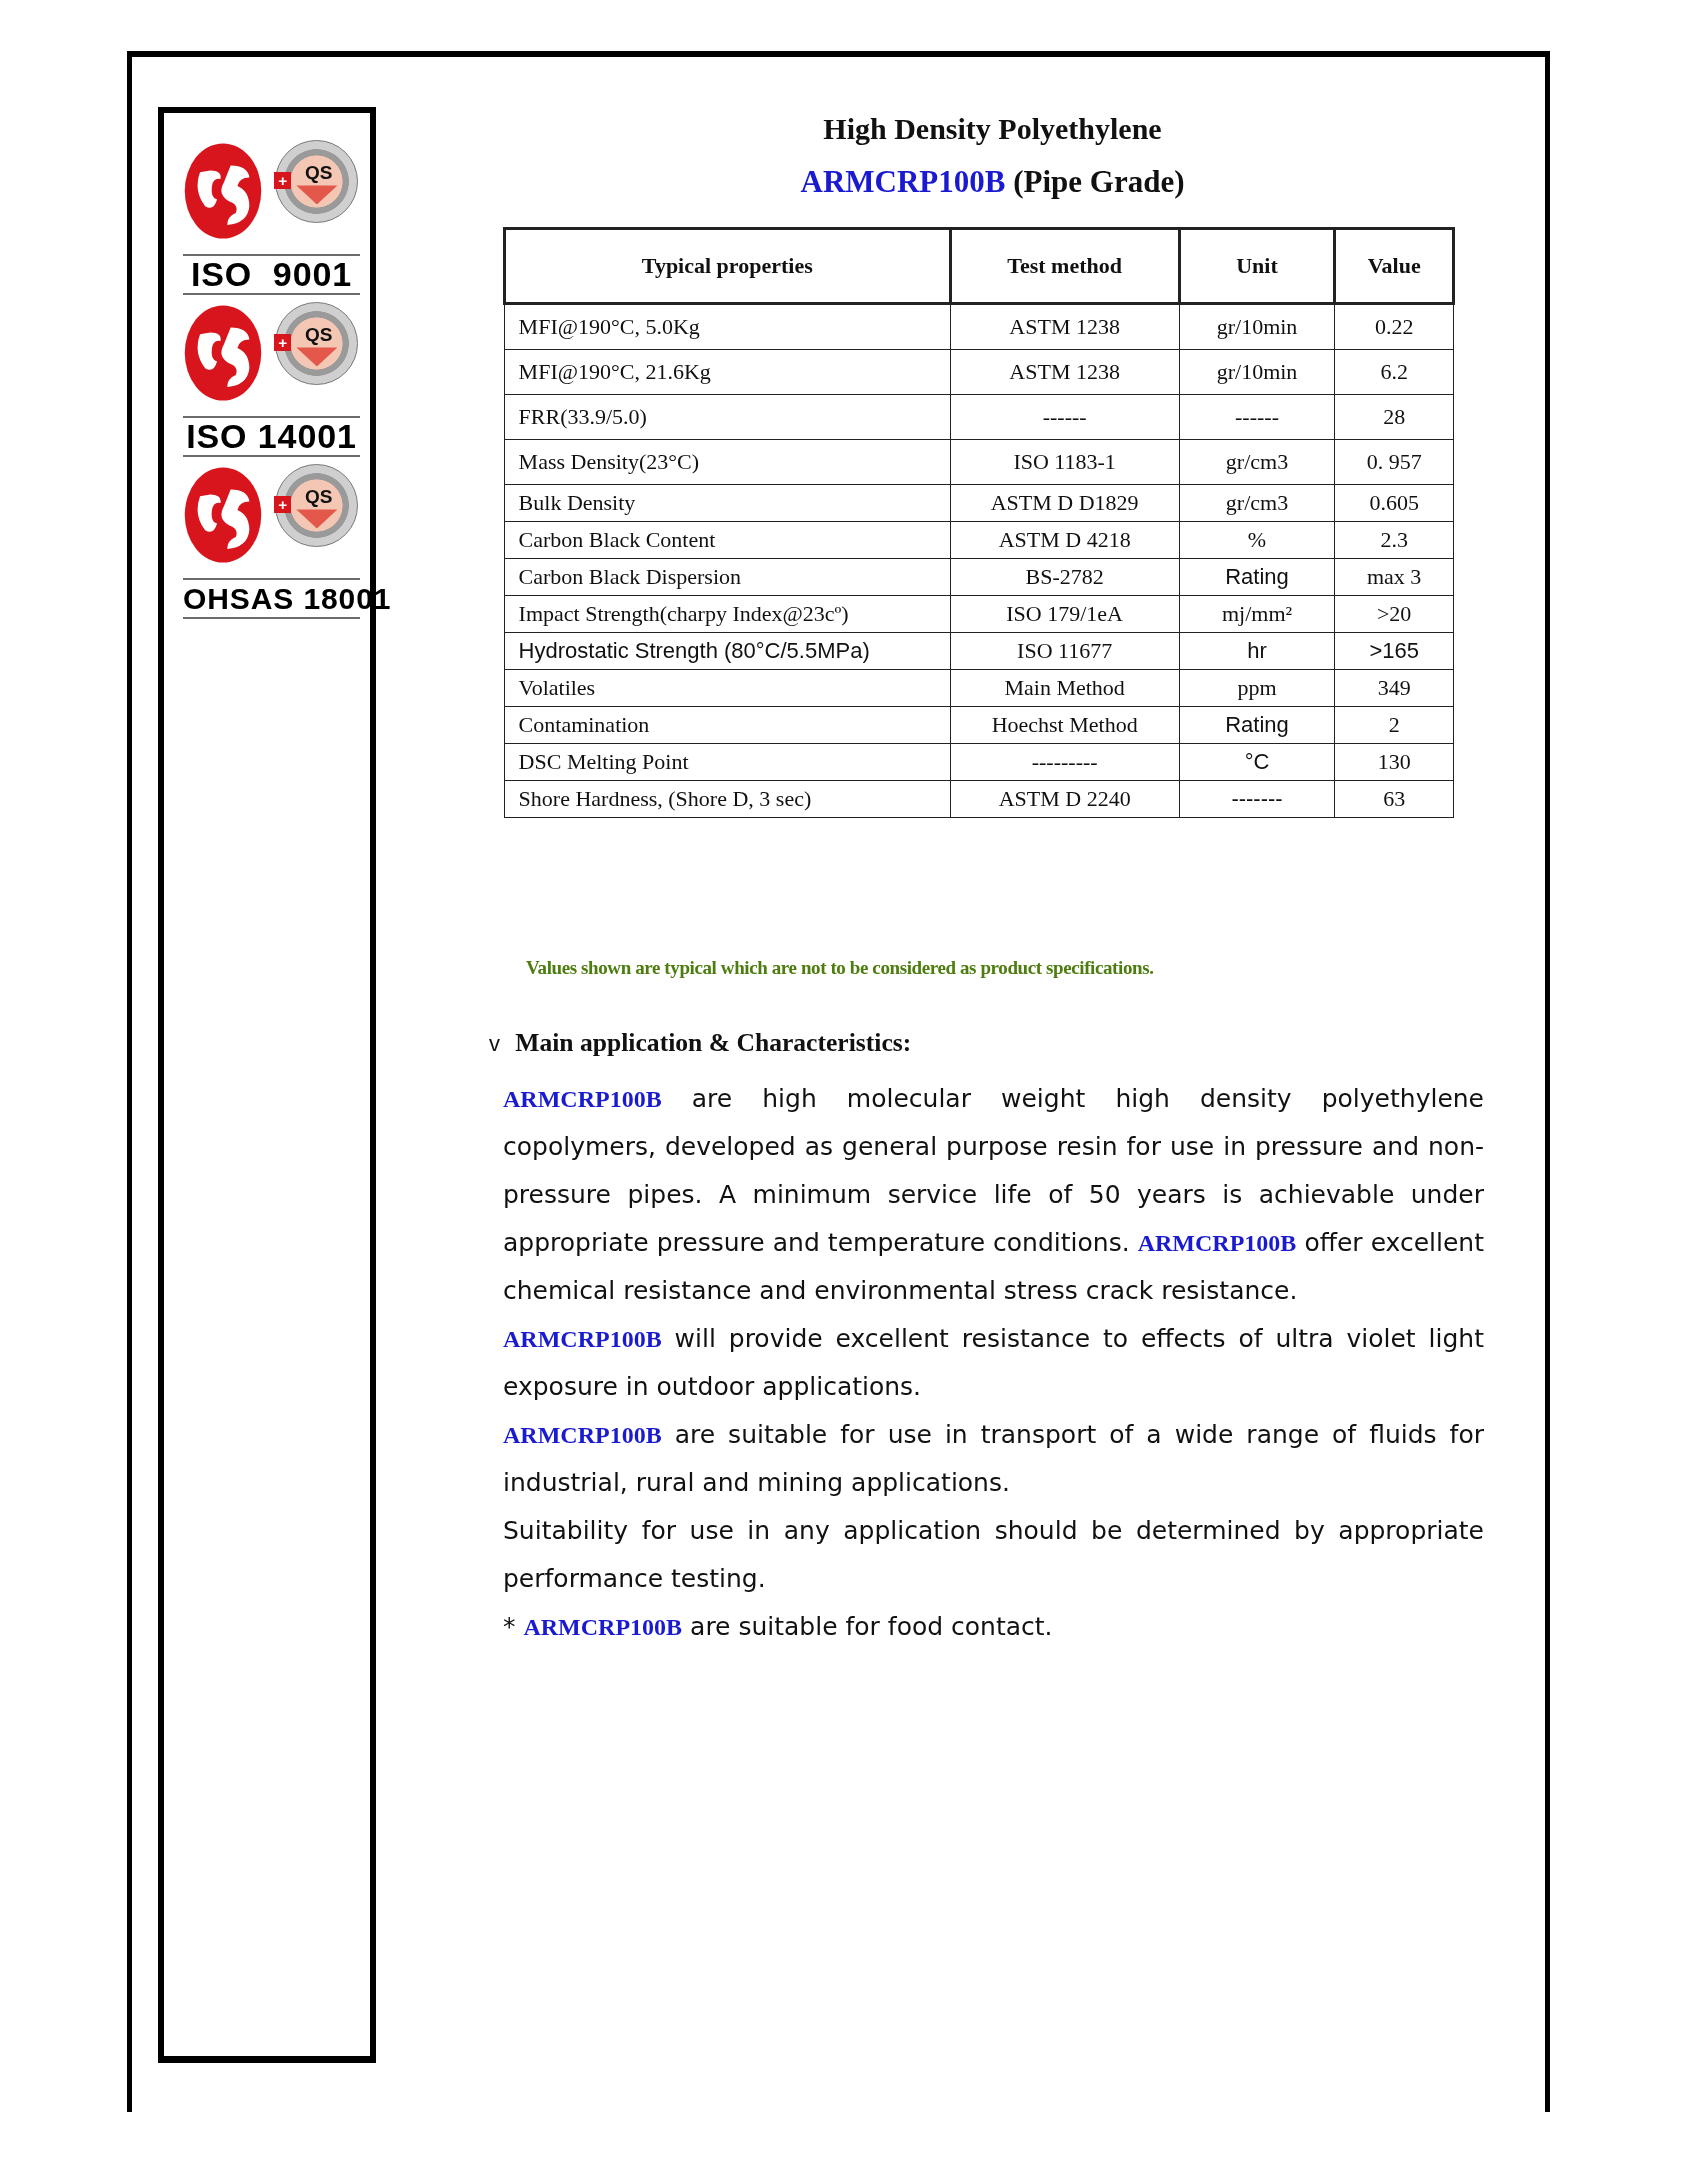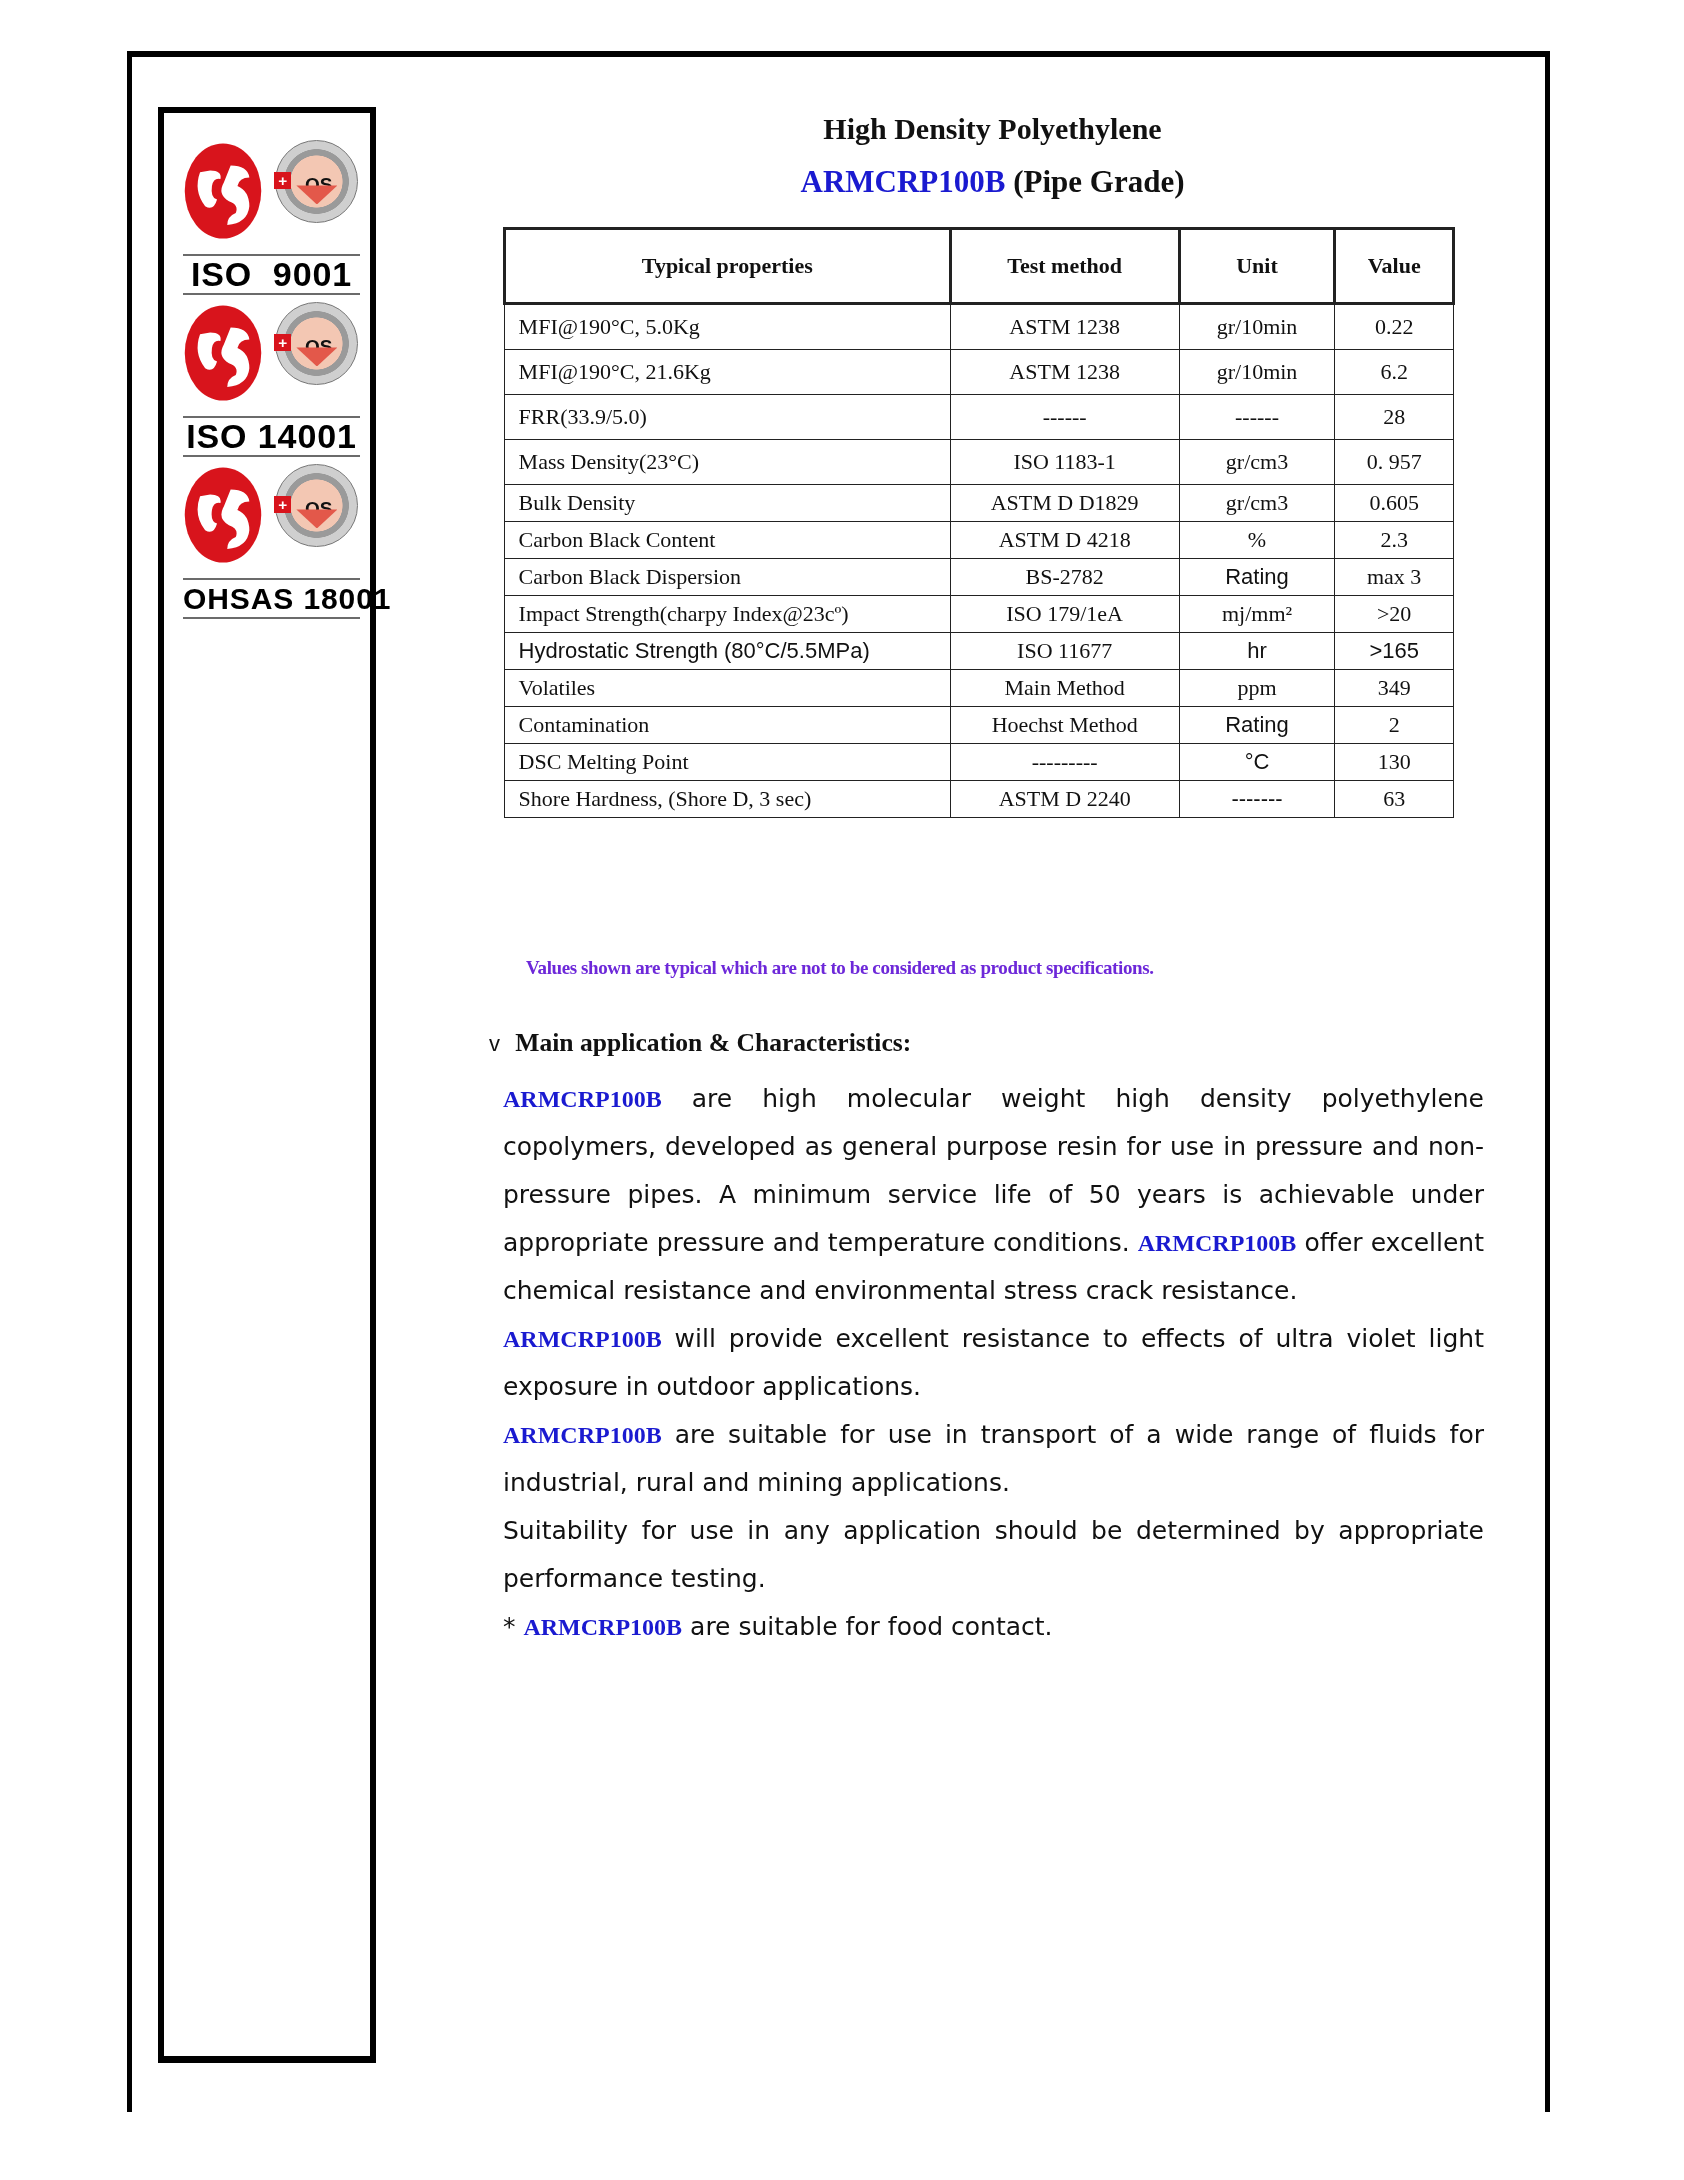--- a/index.html
+++ b/index.html
@@ -3,41 +3,41 @@
 <meta charset="utf-8">
 <style>
   html, body { margin:0; padding:0; background:#fff; }
   body { width:1685px; height:2181px; position:relative; overflow:hidden; font-family:"Liberation Serif", serif; color:#111; }
   .outer { position:absolute; left:127px; top:51px; width:1423px; height:2061px; border-top:6px solid #000; border-left:5.1px solid #000; border-right:5.1px solid #000; box-sizing:border-box; }
   .sidebar { position:absolute; left:158px; top:107px; width:218px; height:1956px; border:6px solid #000; border-bottom-width:7.7px; box-sizing:border-box; }
   .logo { position:absolute; left:19px; width:177px; }
   .logo .mark { position:relative; height:109px; }
   .qs-red { position:absolute; left:0; top:3.4px; width:80px; height:102px; }
   .seal { position:absolute; left:92px; top:3.4px; width:83px; height:83px; border-radius:50%; background:radial-gradient(circle,#f3c7b3 0 45%, #9a9a9a 46% 56%, #cfcfcf 57% 100%); border:1.7px solid #777; box-sizing:border-box; }
-  .seal .qs { position:absolute; left:29px; top:20.4px; font:bold 19px "Liberation Sans",sans-serif; color:#111;margin-top:12px; }
+  .seal .qs { position:absolute; left:29px; top:20.4px; font:bold 19px "Liberation Sans",sans-serif; color:#111; }
   .seal .cross { position:absolute; left:-1.7px; top:31px; width:17px; height:17px; background:#d8141c; color:#fff; font:bold 15.3px "Liberation Sans",sans-serif; text-align:center; line-height:17px; }
   .seal .wing { position:absolute; left:20.4px; top:44px; width:41px; height:19px; background:#e3584a; clip-path:polygon(0 0,100% 0,50% 100%); }
   .logo .label { border-top:2.6px solid #6b6b6b; border-bottom:2.6px solid #6b6b6b; color:#000000; font:bold 34px "Liberation Sans",sans-serif; line-height:37px; letter-spacing:0.9px; white-space:nowrap; text-align:center;margin-top:8px; }
   .logo .label.small { font-size:30px; }
 
   .title { position:absolute; left:477px; width:1031px; text-align:center; font-weight:bold; }
   .t1 { top:112px; font-size:30px; }
   .t2 { top:164px; font-size:31px; }
   .blue { color:#1a1ad0; }
 
   table.props { position:absolute; left:503px; top:227px; width:952px; border-collapse:collapse; font-size:22px; }
   table.props td, table.props th { border:1.7px solid #222; padding:0 13.6px; height:36px; }
   table.props th { height:72px; font-size:22px; font-weight:bold; border-width:3.4px; }
   table.props thead tr { border:3.4px solid #000; }
   table.props td.c { text-align:center; padding:0 3.4px; }
   .col1 { width:458px; } .col2 { width:219px; } .col3 { width:136px; } .col4 { width:94px; }
   .sans { font-family:"Liberation Sans",sans-serif; }
   table.props tr.tall td { height:44px; }
 
-  .note { position:absolute; left:526px; top:957px; font-size:19px; font-weight:bold; color:#6d28d9; letter-spacing:-0.4px; }
+  .note { position:absolute; left:526px; top:957px; font-size:19px; font-weight:bold; color:#4d7c0f; letter-spacing:-0.4px; }
   .heading { position:absolute; left:489px; top:1028px; font-size:25.6px; font-weight:bold; }
   .heading .v { font-family:"Liberation Sans",sans-serif; font-weight:normal; font-size:22px; margin-right:15.3px; }
   .body { position:absolute; left:503px; top:1075px; width:981px; font-family:"DejaVu Sans",sans-serif; font-size:25px; line-height:48px; text-align:justify; color:#111; }
   .body p { margin:0; }
   .brand { font-family:"Liberation Serif",serif; font-weight:bold; color:#1a1ad0; font-size:24px; }
 </style>
 </head>
 <body>
 
 <div class="outer"></div>

